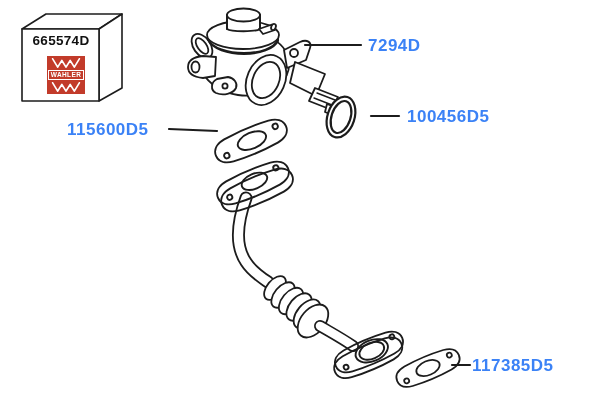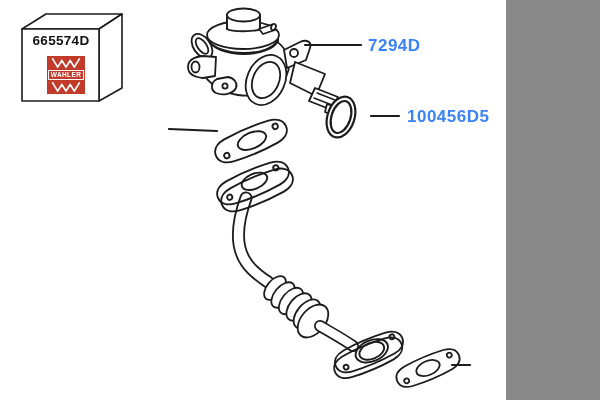--- a/index.html
+++ b/index.html
@@ -4,21 +4,21 @@
 <style>
   :root{
     --bg:#ffffff;
     --line:#1c1c1c;
     --logo-red:#c23b2a;
     --logo-text:#ffffff;
   }
   html,body{margin:0;padding:0;}
   body{font-family:"Liberation Sans", sans-serif; background:#888;}
   .stage{
-    position:relative;width:506px;height:400px;background:var(--bg);
+    position:relative;width:600px;height:400px;background:var(--bg);
     overflow:hidden;
   }
   svg{position:absolute;left:0;top:0;}
   svg *{stroke:var(--line);fill:none;stroke-linecap:round;stroke-linejoin:round;}
   svg .f{fill:#fff;}
   svg .wcore{stroke:#fff;}
   .part-label{
     position:absolute;
     font-weight:bold;font-size:17px;letter-spacing:.5px;color:#3b82f6;
     white-space:nowrap;
@@ -166,14 +166,16 @@
       <polyline points="1,1 7,11 12,3 17,11 22,3 27,11 33,1" stroke-width="2"></polyline>
     </svg>
     <span class="band">WAHLER</span>
     <svg width="30" height="10" viewBox="0 0 34 12">
       <polyline points="1,1 7,11 12,3 17,11 22,3 27,11 33,1" stroke-width="2"></polyline>
     </svg>
   </div>
 
   <div class="part-label" style="left:368px;top:36px;">7294D</div>
   <div class="part-label" style="left:407px;top:107px;">100456D5</div>
+  <div class="part-label" style="left:67px;top:120px;">115600D5</div>
+  <div class="part-label" style="left:472px;top:356px;">117385D5</div>
 
 </div>
 
 </body></html>

